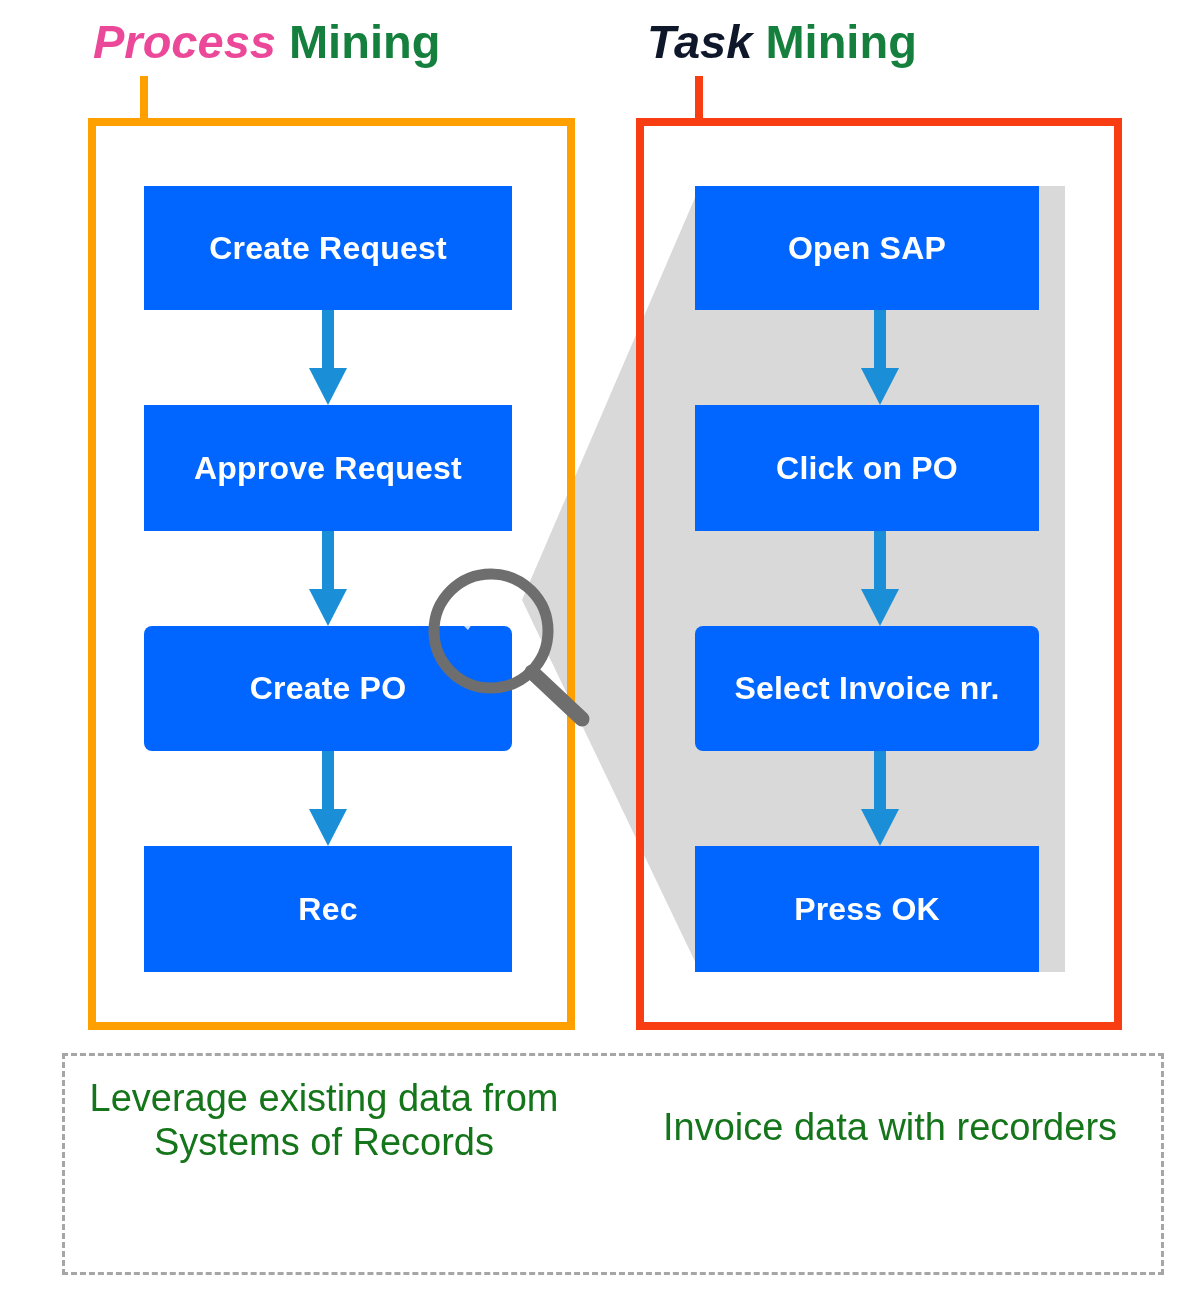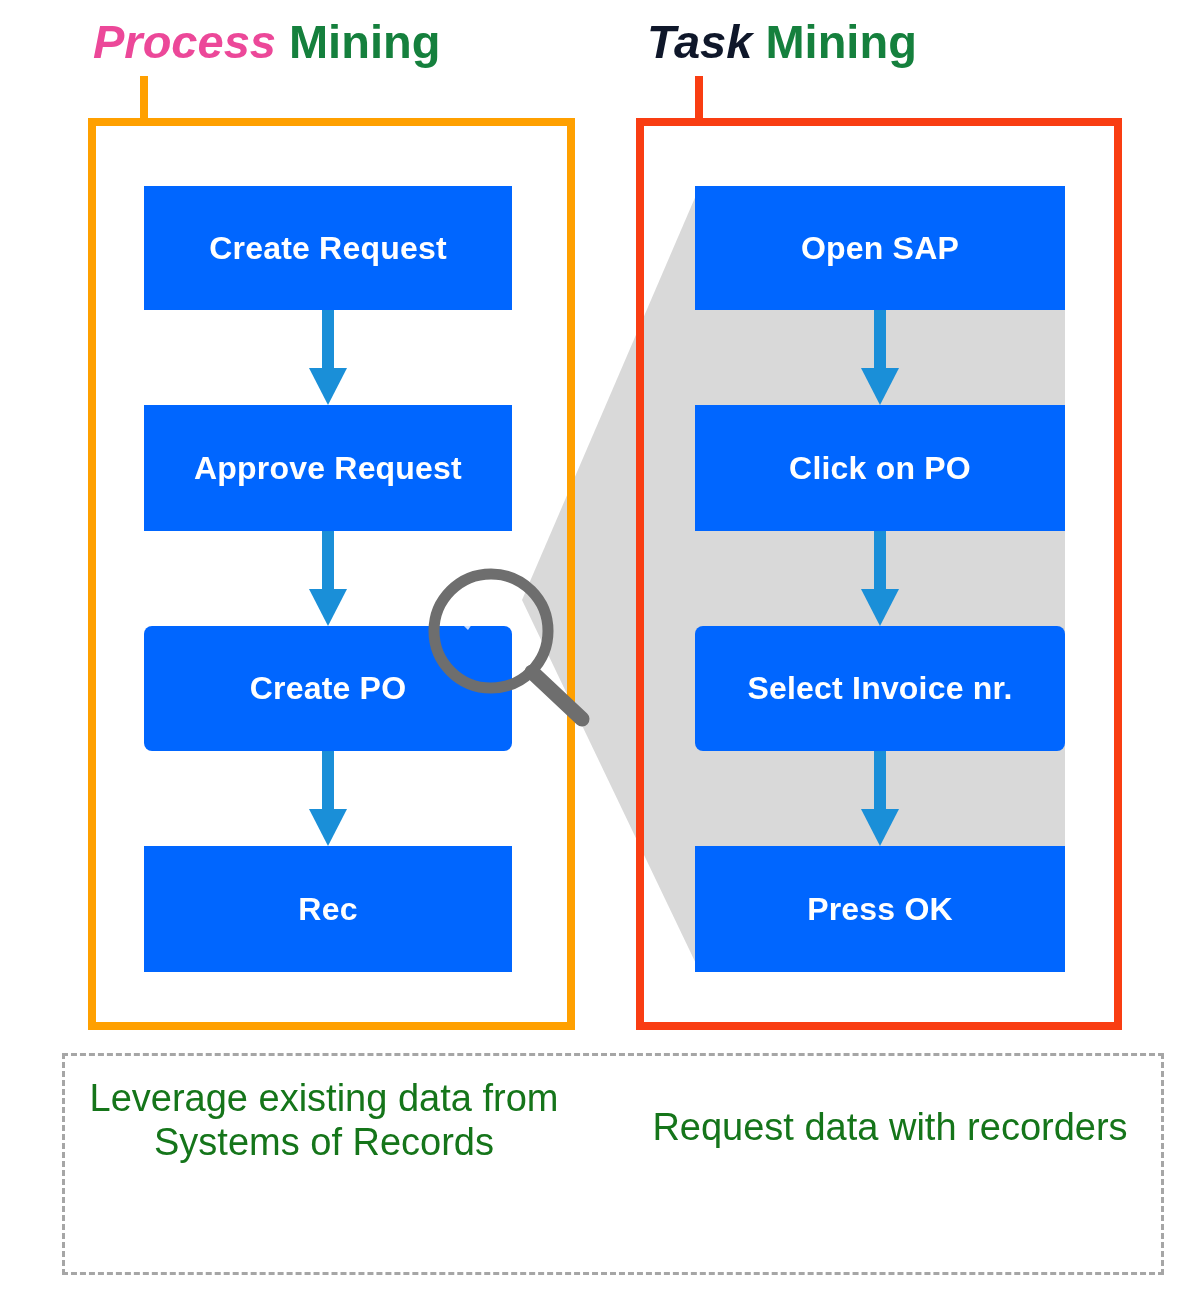--- a/index.html
+++ b/index.html
@@ -87,21 +87,21 @@
     color: #ffffff;
     font-size: 32px;
     font-weight: 700;
     display: flex;
     align-items: center;
     justify-content: center;
     letter-spacing: 0.2px;
     text-align: center;
   }
   .col-left .pbox  { left: 144px; width: 368px; }
-  .col-right .pbox { left: 695px; width: 370px; }
+  .col-right .pbox { left: 695px; width: 344px; }
 
   .row0 { top: 186px;  height: 124px; }
   .row1 { top: 405px;  height: 126px; }
   .row2 { top: 626px;  height: 125px; border-radius: 8px; }
   .row3 { top: 846px;  height: 126px; }
 
   
   .arrow {
     position: absolute;
     width: 48px;
@@ -227,15 +227,15 @@
   </div>
 
   <svg id="magnifier" viewBox="0 0 176 176">
     <circle cx="67" cy="67" r="57" fill="none" stroke="#6e6e6e" stroke-width="11"></circle>
     <path d="M30 52 A45 45 0 0 1 98 38 L88 56 A30 30 0 0 0 44 66 Z" fill="#ffffff" opacity="0.78"></path>
     <line x1="108" y1="108" x2="158" y2="155" stroke="#6e6e6e" stroke-width="15" stroke-linecap="round"></line>
   </svg>
 
   <div id="data-sources"></div>
   <div class="ds-note" id="ds-note-left">Leverage existing data from Systems of Records</div>
-  <div class="ds-note" id="ds-note-right">Request data with recorders</div>
+  <div class="ds-note" id="ds-note-right">Invoice data with recorders</div>
 
 </div>
 
 </body></html>

